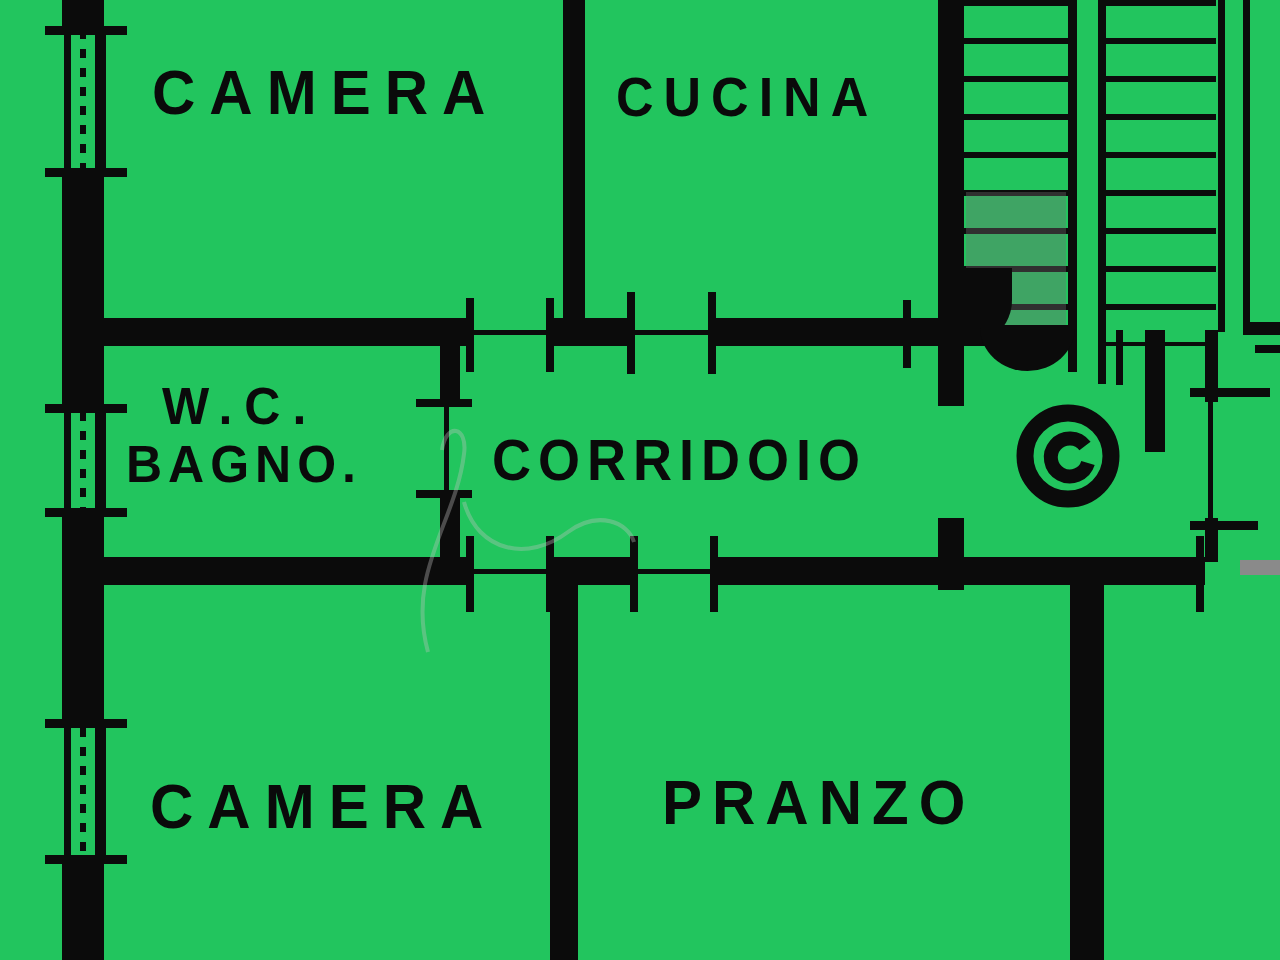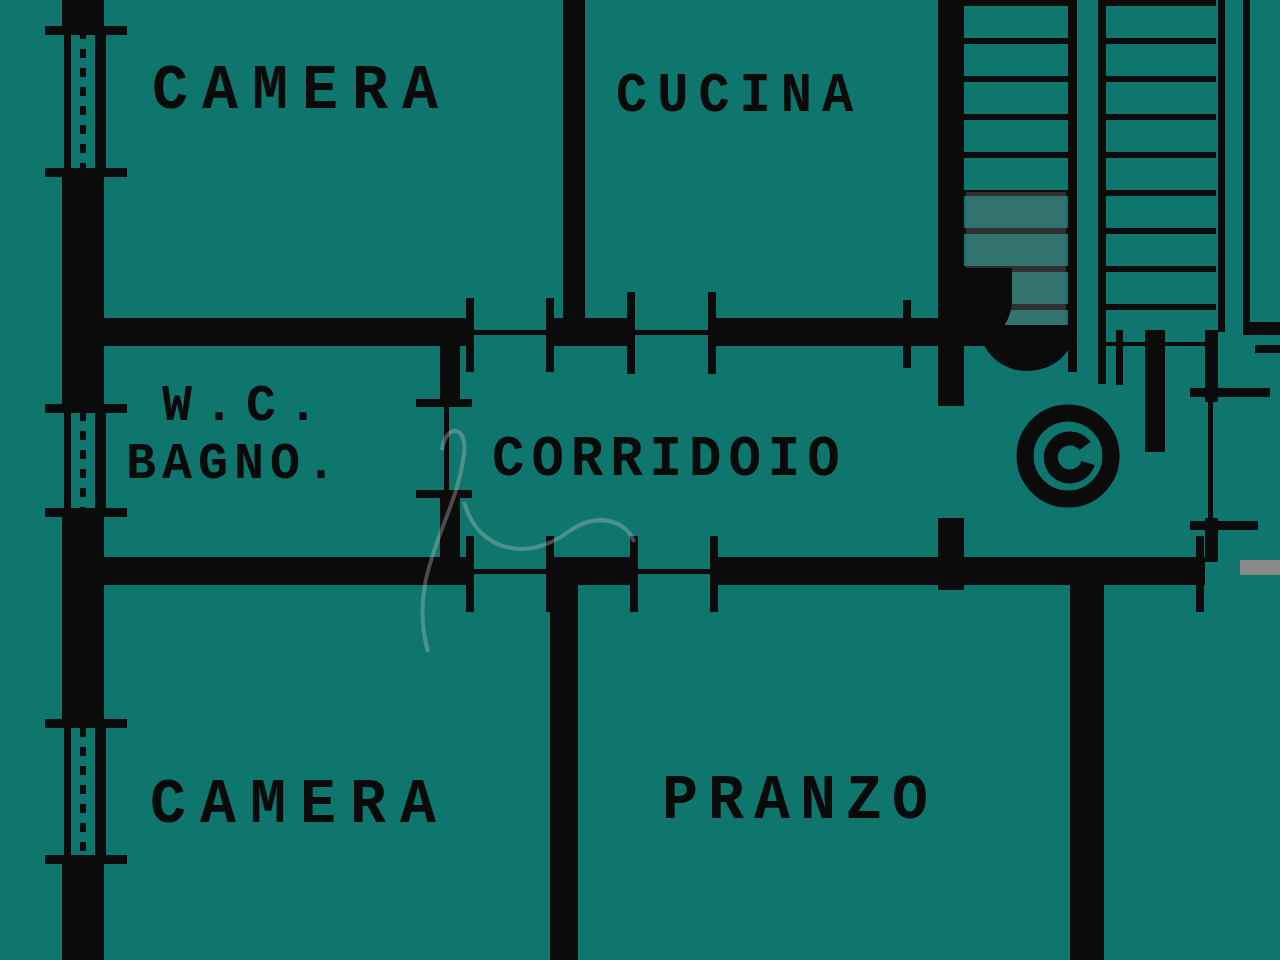--- a/index.html
+++ b/index.html
@@ -1,18 +1,18 @@
 <!DOCTYPE html>
 <html><head>
 <meta charset="utf-8">
 <style>
   html,body{margin:0;padding:0;background:#ffffff;}
   #plan{
-    position:relative;width:1280px;height:960px;background:#0f766e;
-    overflow:hidden;font-family:Liberation Mono, monospace;
+    position:relative;width:1280px;height:960px;background:#22c55e;
+    overflow:hidden;font-family:Liberation Sans, sans-serif;
   }
   .w{position:absolute;background:#0b0b0b;}
   .g{position:absolute;}
   .wdash{
     position:absolute;
     background:repeating-linear-gradient(to bottom,#0b0b0b 0 9px,transparent 9px 19px);
   }
   .treads{
     position:absolute;
     background:repeating-linear-gradient(to bottom,#0b0b0b 0 6px,transparent 6px 38px);

